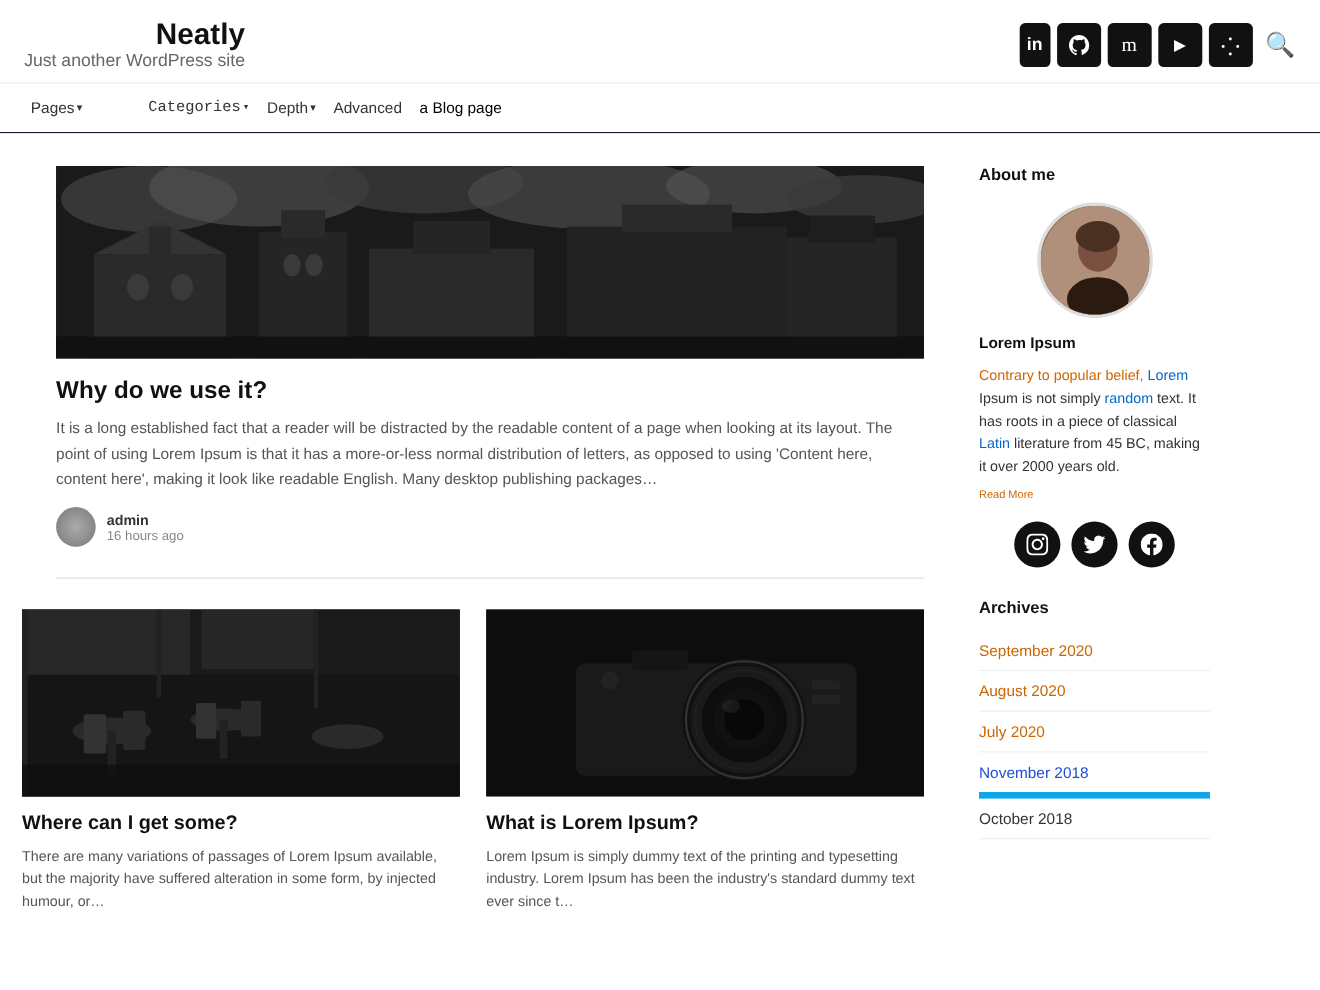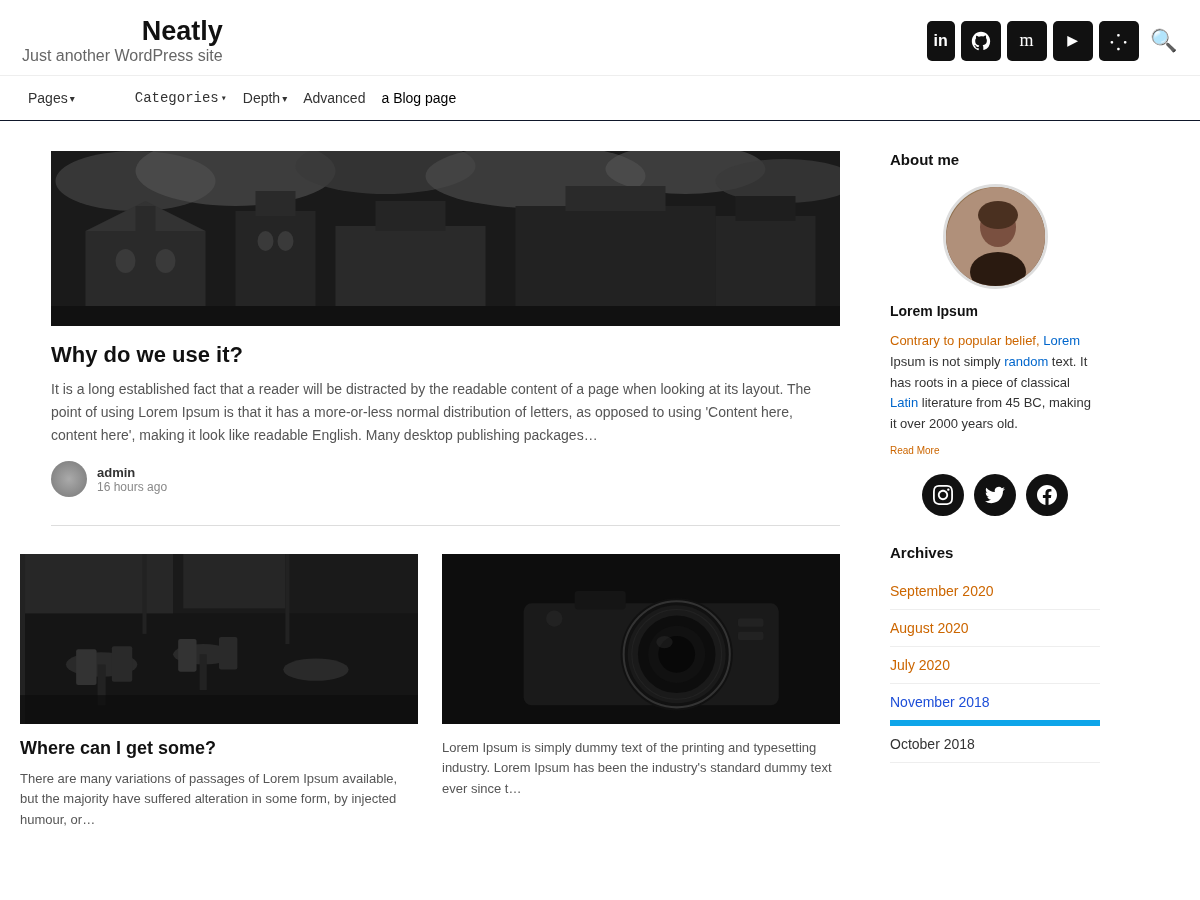--- a/index.html
+++ b/index.html
@@ -153,20 +153,21 @@
 
             <rect x="130" y="38" width="50" height="18" fill="#151515" rx="3"></rect>
 
             <circle cx="110" cy="65" r="8" fill="#222"></circle>
             <rect x="290" y="65" width="25" height="8" fill="#222" rx="2"></rect>
             <rect x="290" y="78" width="25" height="8" fill="#222" rx="2"></rect>
 
             <ellipse cx="218" cy="88" rx="8" ry="6" fill="#333" opacity="0.4"></ellipse>
           </svg>
         </div>
+        <h3 style="font-family:Arial,sans-serif;font-size:18px;font-weight:bold;color:#111;margin-bottom:10px;cursor:pointer;">What is Lorem Ipsum?</h3>
         <p style="font-size:13px;line-height:1.55;color:#555;font-family:Arial,sans-serif;">Lorem Ipsum is simply dummy text of the printing and typesetting industry. Lorem Ipsum has been the industry's standard dummy text ever since t…</p>
       </article>
 
     </div>
   </main>
 
   <aside style="width:210px;flex-shrink:0;">
 
     <section style="margin-bottom:28px;">
       <h4 style="font-family:Arial,sans-serif;font-size:15px;font-weight:bold;color:#111;margin-bottom:16px;">About me</h4>

